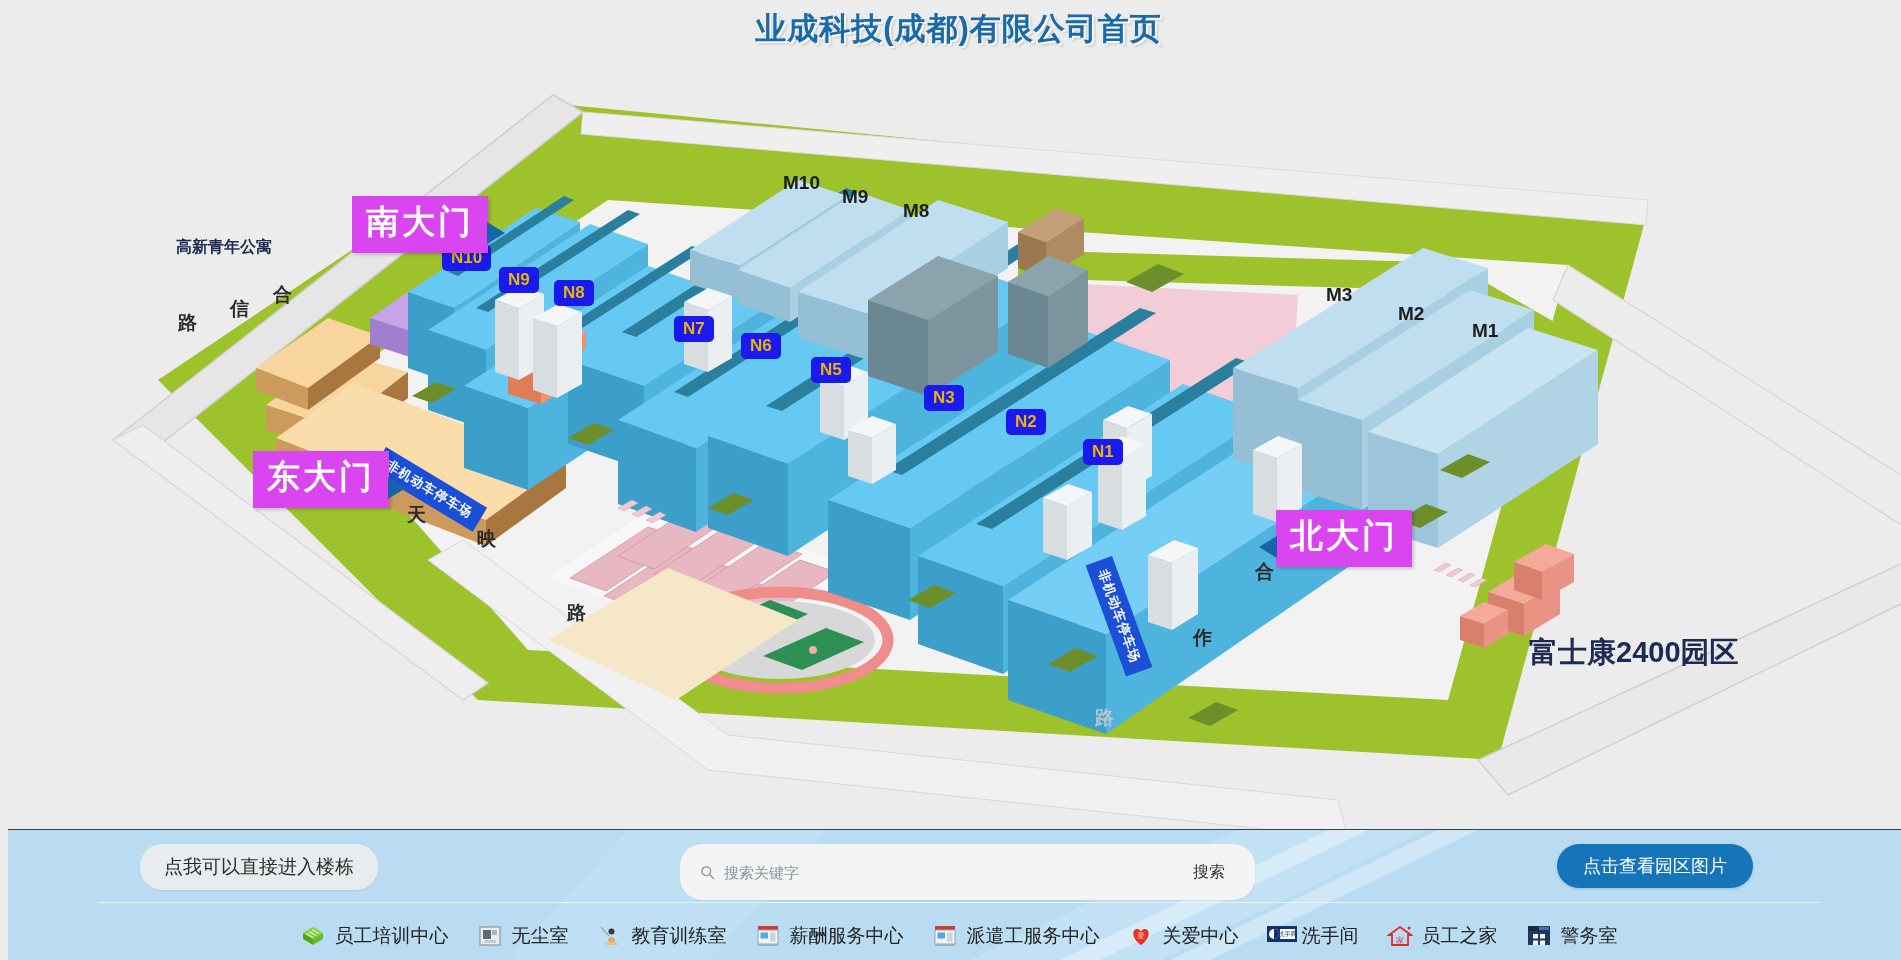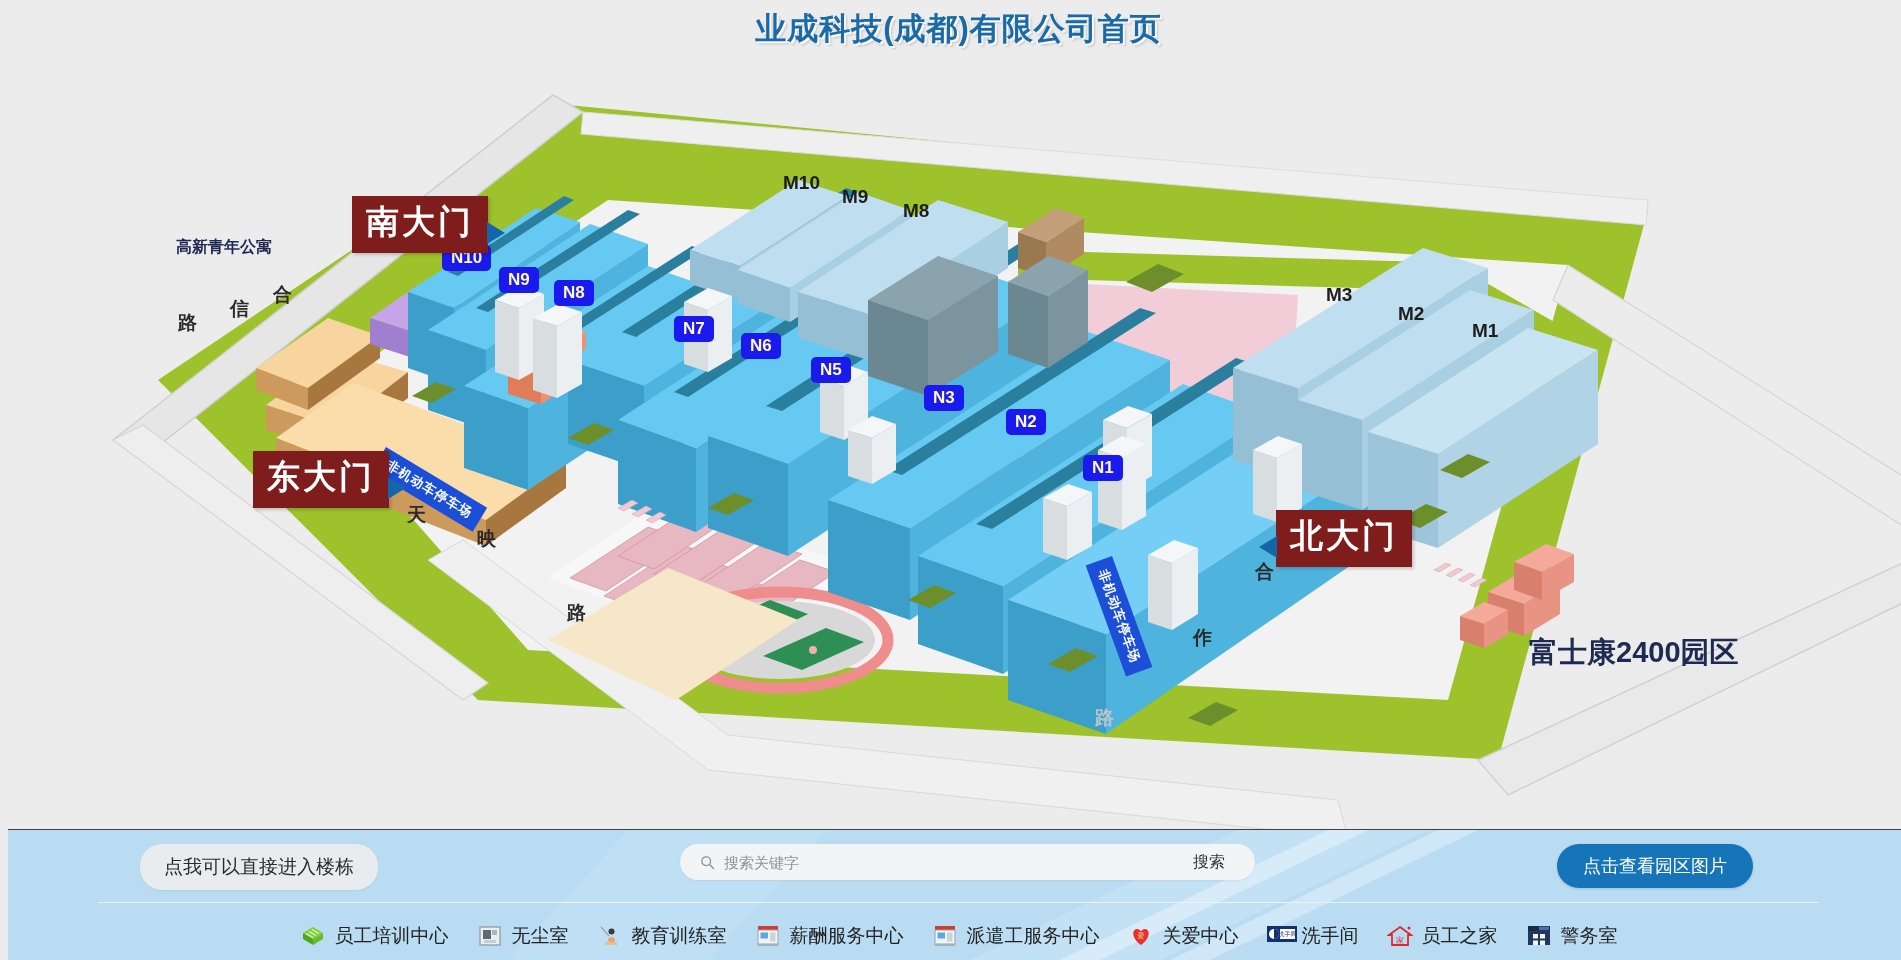--- a/index.html
+++ b/index.html
@@ -28,39 +28,39 @@
   .map-stage {
     position: absolute; top: 0; left: 0; width: 1901px; height: 838px;
     background: #ececec; overflow: hidden;
   }
   .map-canvas { position: absolute; top:0; left:0; width:1901px; height:838px; }
 
   
   .nbadge {
     position: absolute;
     background: #1a1aee;
-    color: #fef9c3;
+    color: #eab308;
     font-size: 17px; font-weight: bold;
     padding: 4px 9px 5px 9px;
     border-radius: 5px;
     line-height: 1;
     z-index: 26;
     white-space: nowrap;
     font-family: "Liberation Sans", sans-serif;
   }
   .mlabel {
     position: absolute;
     color: #1d1d1d;
     font-size: 19px; font-weight: bold;
     z-index: 26; white-space: nowrap;
     font-family: "Liberation Sans", sans-serif;
   }
   .gate {
     position: absolute;
-    background: #7f1d1d;
+    background: #d946ef;
     color: #fff;
     font-size: 33px; font-weight: bold;
     padding: 4px 14px 8px 14px;
     letter-spacing: 3px;
     z-index: 30; white-space: nowrap;
     box-shadow: 2px 2px 3px rgba(0,0,0,.18);
   }
   .gate::after {
     content: ""; position: absolute;
     width: 0; height: 0;
@@ -120,21 +120,21 @@
     position: absolute; left: 132px; top: 14px;
     background: #e8ecee;
     border-radius: 22px;
     padding: 10px 24px;
     font-size: 19px; color: #2b2b2b;
     cursor: pointer;
     box-shadow: 0 1px 2px rgba(0,0,0,.06);
   }
   .search-wrap {
     position: absolute; left: 672px; top: 14px;
-    width: 575px; height: 36px;
+    width: 575px; height: 56px;
     background: #f2f4f5;
     border-radius: 22px;
     display: flex; align-items: center;
     box-shadow: 0 1px 2px rgba(0,0,0,.05);
   }
   .search-icon {
     margin-left: 20px; margin-right: 7px;
     width: 15px; height: 15px;
     display:inline-block;
     flex: 0 0 auto;
@@ -465,21 +465,21 @@
     </div>
 
     <div class="nbadge" style="left:434px; top:245px;"><span>N10</span></div>
     <div class="nbadge" style="left:491px; top:267px;"><span>N9</span></div>
     <div class="nbadge" style="left:546px; top:280px;"><span>N8</span></div>
     <div class="nbadge" style="left:666px; top:316px;"><span>N7</span></div>
     <div class="nbadge" style="left:733px; top:333px;"><span>N6</span></div>
     <div class="nbadge" style="left:803px; top:357px;"><span>N5</span></div>
     <div class="nbadge" style="left:916px; top:385px;"><span>N3</span></div>
     <div class="nbadge" style="left:998px; top:409px;"><span>N2</span></div>
-    <div class="nbadge" style="left:1075px; top:455px;"><span>N1</span></div>
+    <div class="nbadge" style="left:1075px; top:439px;"><span>N1</span></div>
 
     <div class="mlabel" style="left:775px; top:172px;">M10</div>
     <div class="mlabel" style="left:834px; top:186px;">M9</div>
     <div class="mlabel" style="left:895px; top:200px;">M8</div>
     <div class="mlabel" style="left:1318px; top:284px;">M3</div>
     <div class="mlabel" style="left:1390px; top:303px;">M2</div>
     <div class="mlabel" style="left:1464px; top:320px;">M1</div>
 
     <div class="poi-text" style="left:168px; top:237px; font-size:16px;">高新青年公寓</div>
     <div class="poi-text" style="left:1521px; top:633px; font-size:29px;">富士康2400园区</div>

